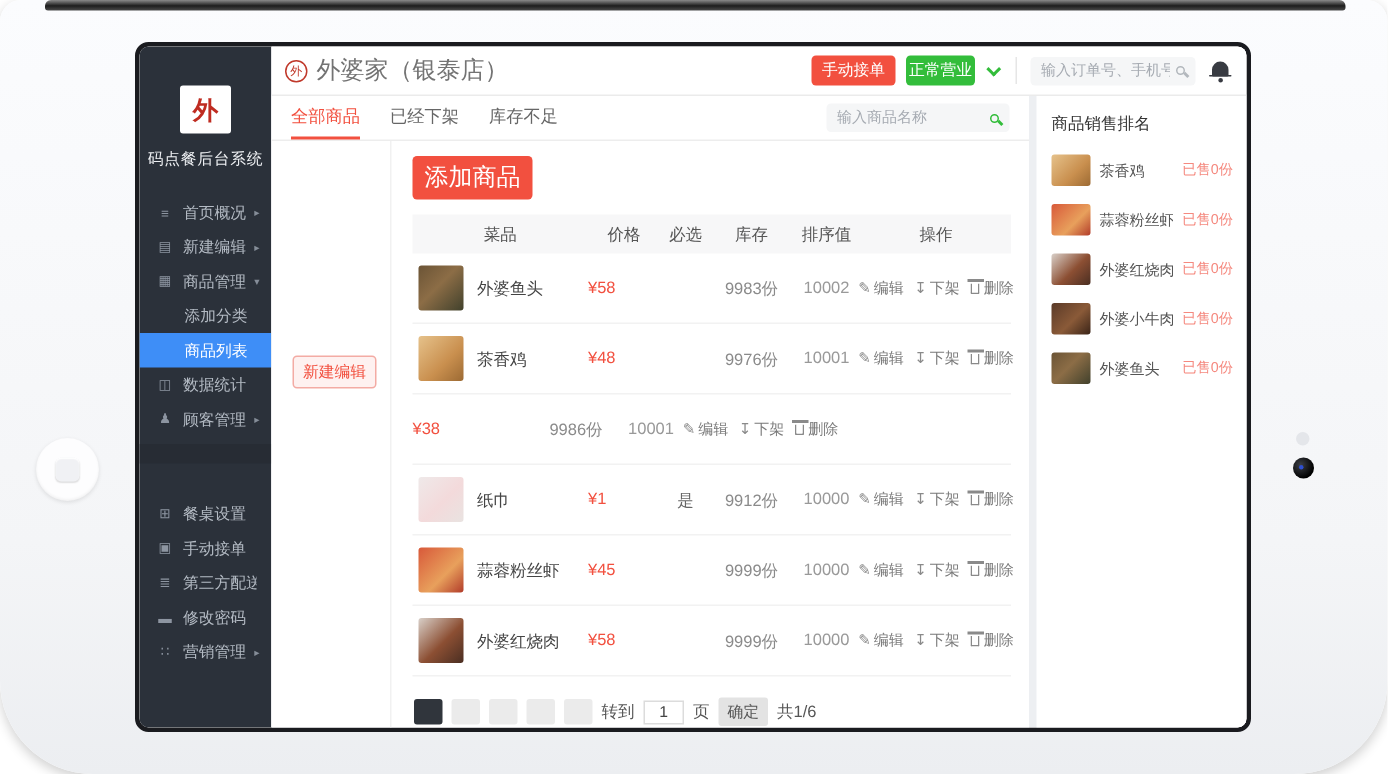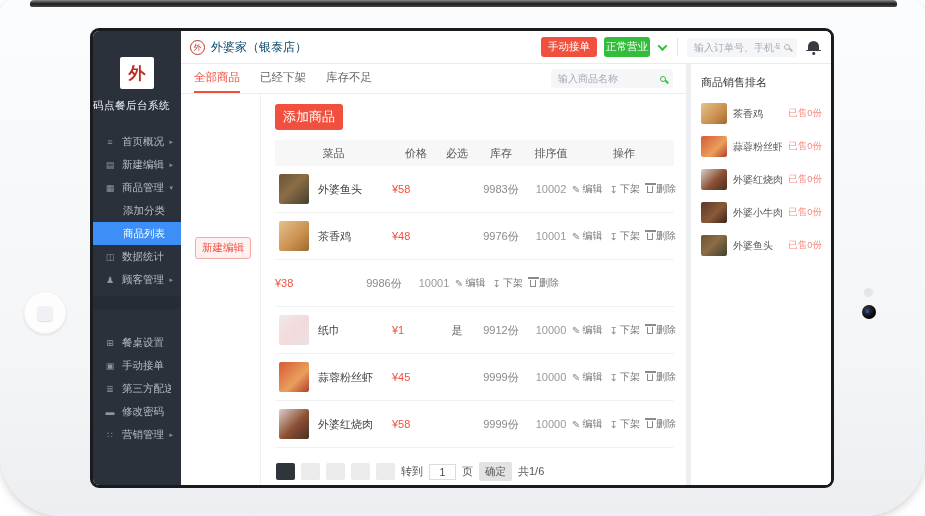--- a/index.html
+++ b/index.html
@@ -22,36 +22,36 @@
   .camera::after { content:''; position:absolute; left:4px; top:5px; width:3px; height:3px; border-radius:50%; background:#2e4fd0; }
 
   
   .screen { position:absolute; left:90px; top:28px; width:744px; height:460px; border:3px solid #1a1b1f;
             border-radius:9px; background:#fff; display:flex; overflow:hidden; }
 
   
   .sidebar { width:88px; flex-shrink:0; background:#2b313a; color:#b4bbc4; display:flex; flex-direction:column; }
   .logo-box { width:34px; height:32px; background:#fff; border-radius:2px; margin:26px auto 0; display:flex; align-items:center; justify-content:center; }
   .logo-glyph { color:#bf2c21; font:bold 17px "Liberation Serif","DejaVu Serif",serif; }
-  .system-title { color:#eef0f3; font-size:10.5px; margin-top:10px; letter-spacing:.5px; white-space:nowrap; }
+  .system-title { color:#eef0f3; font-size:10.5px; text-align:center; margin-top:10px; letter-spacing:.5px; white-space:nowrap; }
   .menu { margin-top:17px; }
   .menu-item { height:23px; display:flex; align-items:center; padding:0 8px 0 11px; cursor:pointer; white-space:nowrap; }
   .mi-icon { width:12px; margin-right:6px; font-size:9px; color:#8d95a1; text-align:center; flex-shrink:0; }
   .mi-label { flex:1; font-size:10.5px; overflow:hidden; }
   .mi-arrow { font-size:7px; color:#858d98; margin-left:2px; }
   .menu-item.sub { padding-left:30px; }
   .menu-item.active { background:#3e8ef7; color:#fff; }
   .menu-gap { height:13px; background:#272c34; margin:5px 0; }
 
   
   .main { flex:1; min-width:0; display:flex; flex-direction:column; background:#fff; }
   .header { height:33px; flex-shrink:0; border-bottom:1px solid #ebebeb; display:flex; align-items:center; padding:0 9px; background:#fff; }
   .store-logo { width:15px; height:15px; border:1px solid #c0392b; border-radius:50%; color:#c0392b; font-size:8px;
                 display:flex; align-items:center; justify-content:center; margin-right:6px; flex-shrink:0; }
-  .store-name { font-size:12px; color:#0c4a6e; }
+  .store-name { font-size:16px; color:#737373; }
   .header-right { margin-left:auto; display:flex; align-items:center; gap:7px; }
   .btn { border:none; cursor:pointer; border-radius:3px; font-family:inherit; }
   .btn-red { background:#f2503f; color:#fff; font-size:10.5px; padding:3px 7px; }
   .btn-green { background:#33bd3b; color:#fff; font-size:10.5px; padding:3px 2px; }
   .chev-down { width:7px; height:7px; border-right:2px solid #33bd3b; border-bottom:2px solid #33bd3b;
                transform:rotate(45deg) translate(-1px,-1px); margin:0 2px; }
   .vdiv { width:1px; height:18px; background:#e6e6e6; margin:0 2px; }
   .search-pill { display:flex; align-items:center; background:#f5f6f7; border-radius:3px; height:19px; padding:0 7px; width:110px; }
   .search-pill input { border:0; background:transparent; font-size:10px; color:#555; width:100%; outline:none; font-family:inherit; }
   .search-pill input::placeholder { color:#a6abb2; }
@@ -68,21 +68,21 @@
   .tab { height:100%; display:flex; align-items:center; font-size:11.5px; color:#666; border-bottom:2px solid transparent; cursor:pointer; white-space:nowrap; }
   .tab.active { color:#f2503f; border-bottom-color:#f2503f; }
   .tab-search { margin-left:auto; width:122px; }
 
   .content-row { flex:1; min-height:0; display:flex; }
   .categories { width:80px; flex-shrink:0; border-right:1px solid #f1f1f1; padding:17px 0 0 14px; display:flex; flex-direction:column; gap:25px; font-size:11px; color:#555; }
   .cat-item { cursor:pointer; white-space:nowrap; }
   .btn-new-edit { align-self:flex-start; border:1px solid #f3aba4; background:#fef1f0; color:#f2503f; font-size:10.5px; padding:3px 6px; border-radius:3px; cursor:pointer; font-family:inherit; margin-top:1px; }
 
   .product-area { flex:1; min-width:0; padding:10px 12px 0 14px; display:flex; flex-direction:column; }
-  .btn-add { align-self:flex-start; font-size:13px; padding:4px 8px; }
+  .btn-add { align-self:flex-start; font-size:16px; padding:4px 8px; }
   .ptable { margin-top:10px; font-size:11px; }
   .thead { display:flex; align-items:center; height:26px; background:#f7f7f8; color:#555; }
   .thead > div { text-align:center; }
   .trow { display:flex; align-items:center; height:47px; border-bottom:1px solid #f2f2f2; }
   .col-dish { flex:1.5; min-width:0; }
   .col-price { width:48px; flex-shrink:0; text-align:left; }
   .col-req { width:34px; flex-shrink:0; text-align:center; }
   .col-stock { width:54px; flex-shrink:0; text-align:center; }
   .col-sort { width:46px; flex-shrink:0; text-align:center; }
   .col-ops { width:100px; flex-shrink:0; text-align:center; }

